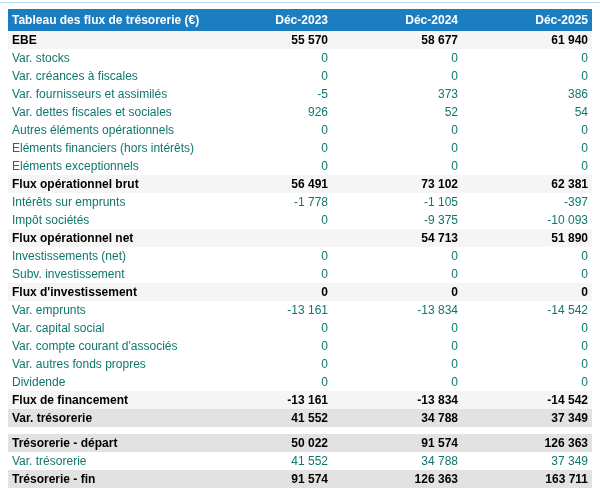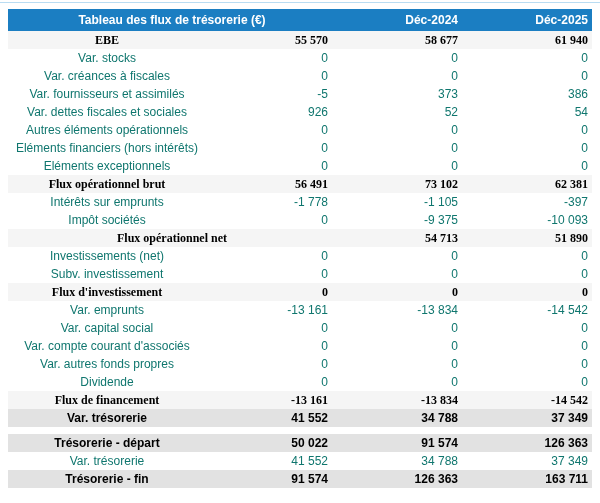--- a/index.html
+++ b/index.html
@@ -42,37 +42,36 @@
   .row.header {
     height: 22px;
     background: #1b7ec2;
     color: #ffffff;
     font-weight: bold;
   }
   .row.subtotal {
     background: #f5f5f5;
     font-weight: bold;
     color: #000000;
-    font-family: Liberation Serif, serif;
   }
   .row.total {
     background: #e2e2e2;
     font-weight: bold;
     color: #000000;
   }
   .cell {
     line-height: 18px;
     white-space: nowrap;
     overflow: hidden;
   }
   .row.header .cell { line-height: 22px; }
   .cell.label {
     flex: 1 1 auto;
     padding-left: 4px;
-    text-align: center;
+    text-align: left;
   }
   .cell.num {
     flex: 0 0 126px;
     width: 126px;
     padding-right: 4px;
     text-align: right;
   }
   .row-gap {
     height: 7px;
     background: #ffffff;
@@ -80,20 +79,21 @@
 </style>
 </head>
 <body>
 
 <div class="page">
   <div class="top-rule"></div>
 
   <div class="cf-table">
     <div class="row header">
       <div class="cell label">Tableau des flux de trésorerie (€)</div>
+      <div class="cell num">Déc-2023</div>
       <div class="cell num">Déc-2024</div>
       <div class="cell num">Déc-2025</div>
     </div>
     <div id="rows">
         <div class="row subtotal">
           <div class="cell label">EBE</div>
           <div class="cell num">55 570</div>
           <div class="cell num">58 677</div>
           <div class="cell num">61 940</div>
         </div>

